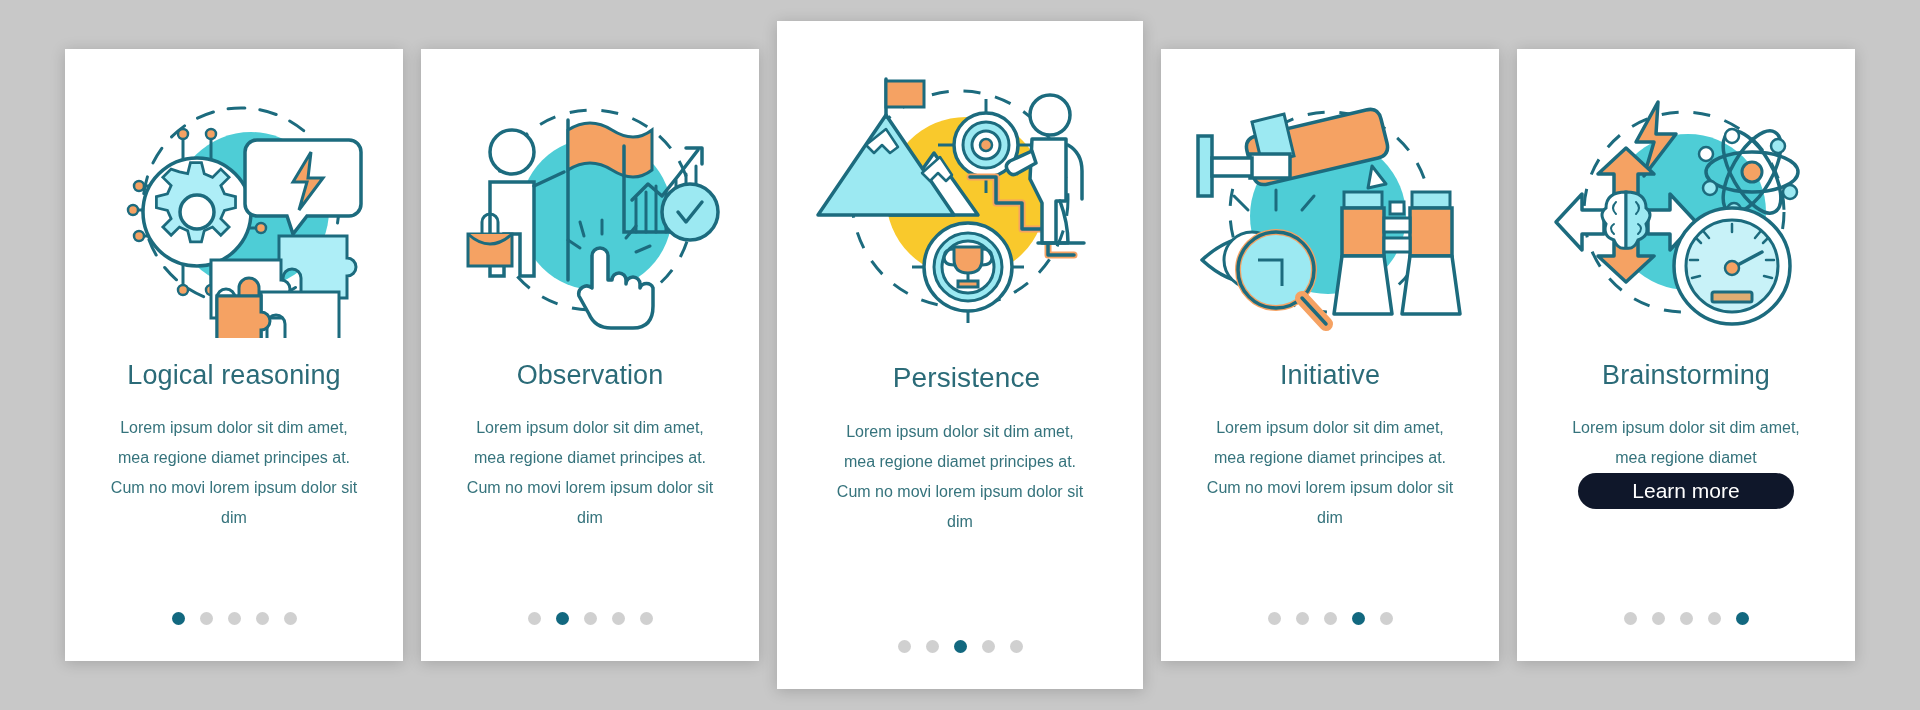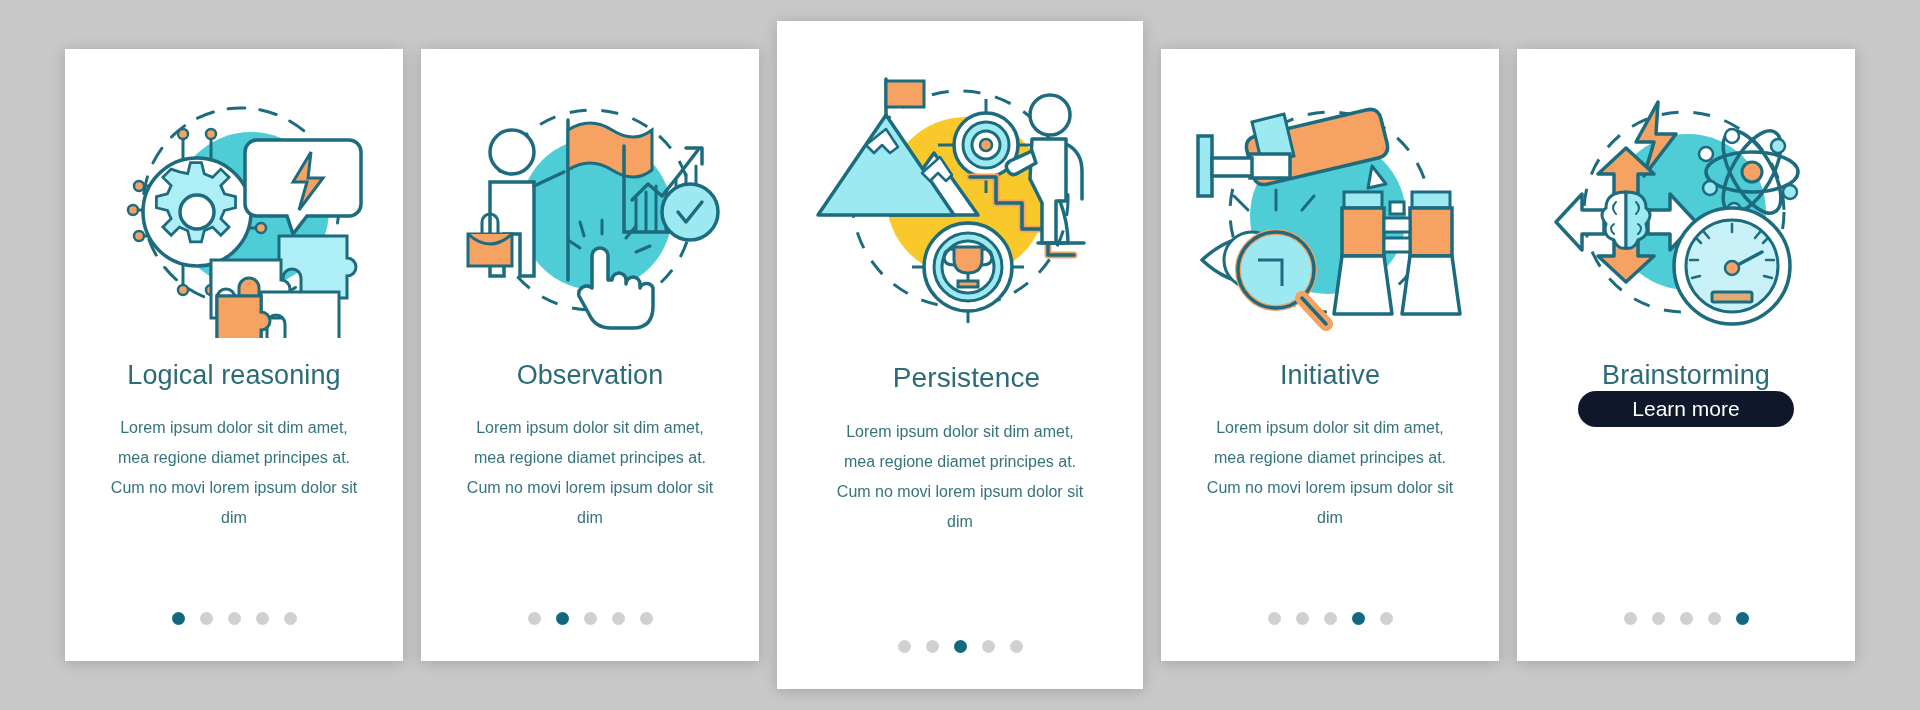--- a/index.html
+++ b/index.html
@@ -374,20 +374,21 @@
           <line x1="222" y1="150" x2="217" y2="155"></line>
           <line x1="146" y1="190" x2="154" y2="188"></line>
           <line x1="226" y1="190" x2="218" y2="188"></line>
         </g>
         <line x1="186" y1="180" x2="216" y2="164" stroke="#1c6b7e" stroke-width="3.5" stroke-linecap="round"></line>
         <circle cx="186" cy="180" r="7" fill="#f5a263" stroke="#1c6b7e" stroke-width="2.5"></circle>
         <rect x="166" y="204" width="40" height="10" rx="2" fill="#e0ac72" stroke="#1c6b7e" stroke-width="3"></rect>
       </svg>
     </div>
     <h2 class="title">Brainstorming</h2>
+    <p class="body">Lorem ipsum dolor sit dim amet, mea regione diamet</p>
     <button class="cta">Learn more</button>
     <div class="spacer"></div>
     <div class="dots">
       <span class="dot"></span>
       <span class="dot"></span>
       <span class="dot"></span>
       <span class="dot"></span>
       <span class="dot on"></span>
     </div>
   </div>

